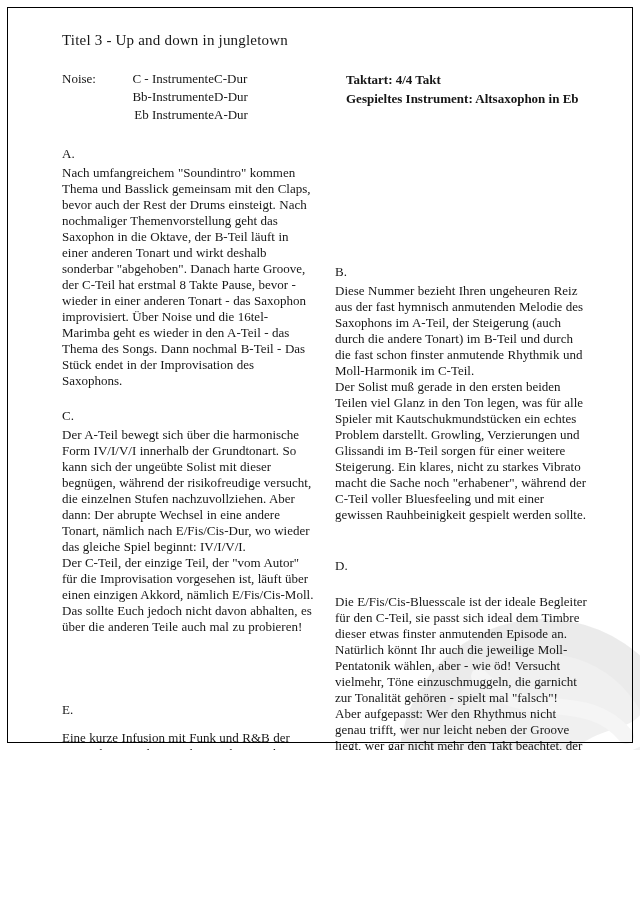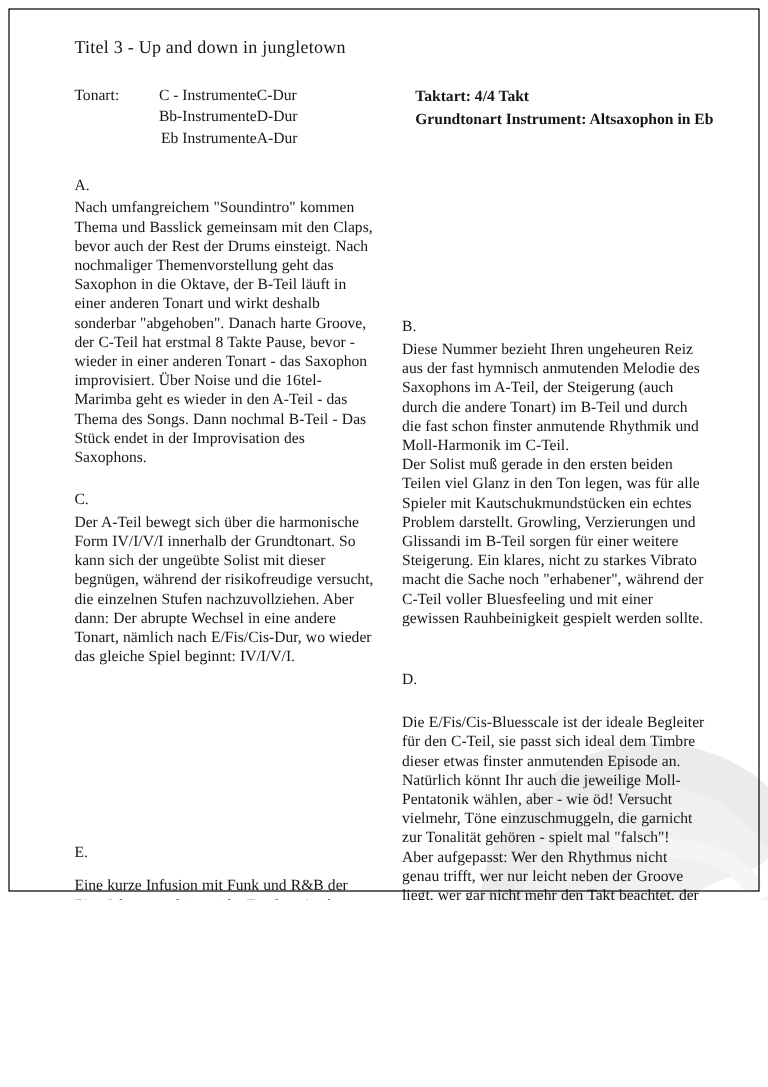--- a/index.html
+++ b/index.html
@@ -64,55 +64,56 @@
     <path d="M35,205 C95,150 125,225 172,162 C212,112 242,142 268,92" stroke="#ffffff" stroke-width="26" fill="none" stroke-linecap="round"></path>
     <path d="M85,62 C128,112 192,72 232,122" stroke="#ececec" stroke-width="16" fill="none" stroke-linecap="round"></path>
   </svg>
 
   <div class="frame"></div>
 
   <h1 class="title">Titel 3 - Up and down in jungletown</h1>
 
   <div class="meta-tonart">
     <div class="meta-row">
-      <span class="meta-label">Tonart:</span>
+      <span class="meta-label">Noise:</span>
       <span class="meta-instr">C - Instrumente</span>
       <span class="meta-key">C-Dur</span>
     </div>
     <div class="meta-row">
       <span class="meta-label"></span>
       <span class="meta-instr">Bb-Instrumente</span>
       <span class="meta-key">D-Dur</span>
     </div>
     <div class="meta-row">
       <span class="meta-label"></span>
       <span class="meta-instr">Eb Instrumente</span>
       <span class="meta-key">A-Dur</span>
     </div>
   </div>
 
   <div class="meta-right">
     <div>Taktart: 4/4 Takt</div>
-    <div>Grundtonart Instrument: Altsaxophon in Eb</div>
+    <div>Gespieltes Instrument: Altsaxophon in Eb</div>
   </div>
 
   <section class="sec sec-a">
     <div class="sec-heading">A.</div>
     <p class="para">Nach umfangreichem "Soundintro" kommen Thema und Basslick gemeinsam mit den Claps, bevor auch der Rest der Drums einsteigt. Nach nochmaliger Themenvorstellung geht das Saxophon in die Oktave, der B-Teil läuft in einer anderen Tonart und wirkt deshalb sonderbar "abgehoben". Danach harte Groove, der C-Teil hat erstmal 8 Takte Pause, bevor -wieder in einer anderen Tonart - das Saxophon improvisiert. Über Noise und die 16tel-Marimba geht es wieder in den A-Teil - das Thema des Songs. Dann nochmal B-Teil - Das Stück endet in der Improvisation des Saxophons.</p>
   </section>
 
   <section class="sec sec-b">
     <div class="sec-heading">B.</div>
     <p class="para">Diese Nummer bezieht Ihren ungeheuren Reiz aus der fast hymnisch anmutenden Melodie des Saxophons im A-Teil, der Steigerung (auch durch die andere Tonart) im B-Teil und durch die fast schon finster anmutende Rhythmik und Moll-Harmonik im C-Teil.</p>
     <p class="para">Der Solist muß gerade in den ersten beiden Teilen viel Glanz in den Ton legen, was für alle Spieler mit Kautschukmundstücken ein echtes Problem darstellt. Growling, Verzierungen und Glissandi im B-Teil sorgen für einer weitere Steigerung. Ein klares, nicht zu starkes Vibrato macht die Sache noch "erhabener", während der C-Teil voller Bluesfeeling und mit einer gewissen Rauhbeinigkeit gespielt werden sollte.</p>
   </section>
 
   <section class="sec sec-c">
     <div class="sec-heading">C.</div>
     <p class="para">Der A-Teil bewegt sich über die harmonische Form IV/I/V/I innerhalb der Grundtonart. So kann sich der ungeübte Solist mit dieser begnügen, während der risikofreudige versucht, die einzelnen Stufen nachzuvollziehen. Aber dann: Der abrupte Wechsel in eine andere Tonart, nämlich nach E/Fis/Cis-Dur, wo wieder das gleiche Spiel beginnt: IV/I/V/I.</p>
+    <p class="para">Der C-Teil, der einzige Teil, der "vom Autor" für die Improvisation vorgesehen ist, läuft über einen einzigen Akkord, nämlich E/Fis/Cis-Moll. Das sollte Euch jedoch nicht davon abhalten, es über die anderen Teile auch mal zu probieren!</p>
   </section>
 
   <section class="sec sec-d">
     <div class="sec-heading">D.</div>
     <p class="para">Die E/Fis/Cis-Bluesscale ist der ideale Begleiter für den C-Teil, sie passt sich ideal dem Timbre dieser etwas finster anmutenden Episode an. Natürlich könnt Ihr auch die jeweilige Moll-Pentatonik wählen, aber - wie öd! Versucht vielmehr, Töne einzuschmuggeln, die garnicht zur Tonalität gehören - spielt mal "falsch"!</p>
     <p class="para">Aber aufgepasst: Wer den Rhythmus nicht genau trifft, wer nur leicht neben der Groove liegt, wer gar nicht mehr den Takt beachtet, der wird von der Rhythmuspolizei zu 10 Jahren verschärftem Metronomüben verurteilt.</p>
   </section>
 
   <section class="sec sec-e">
     <div class="sec-heading">E.</div>

